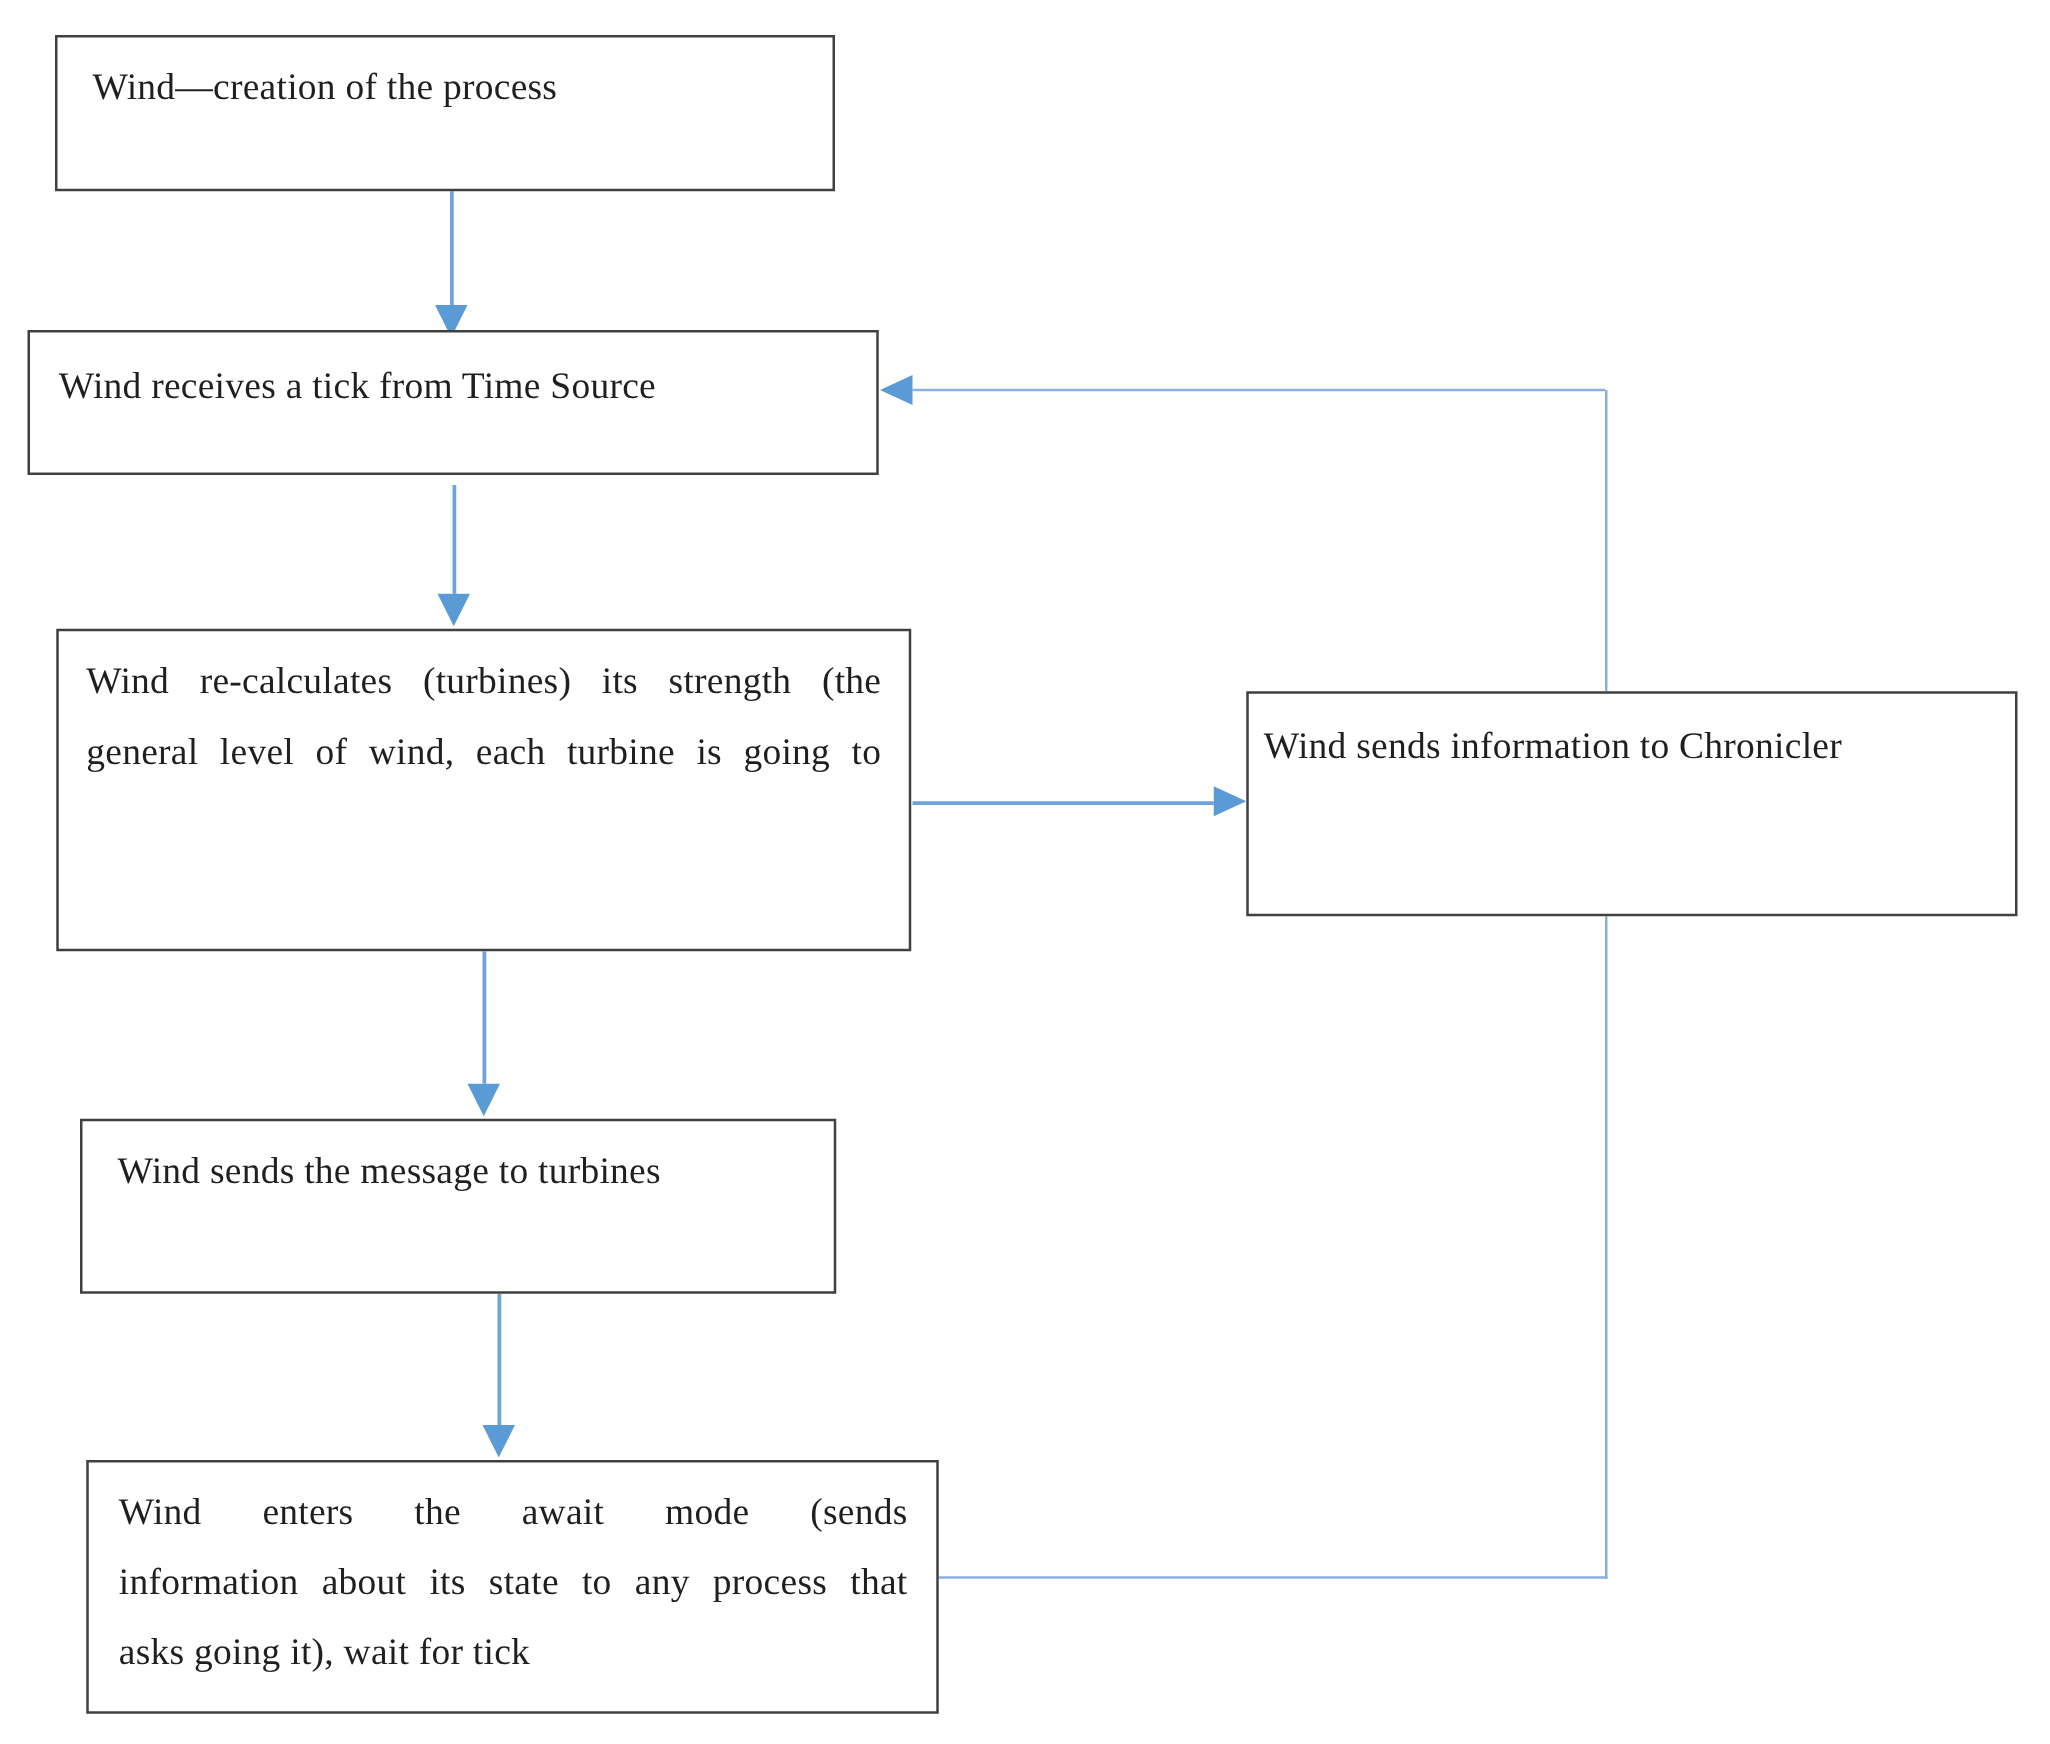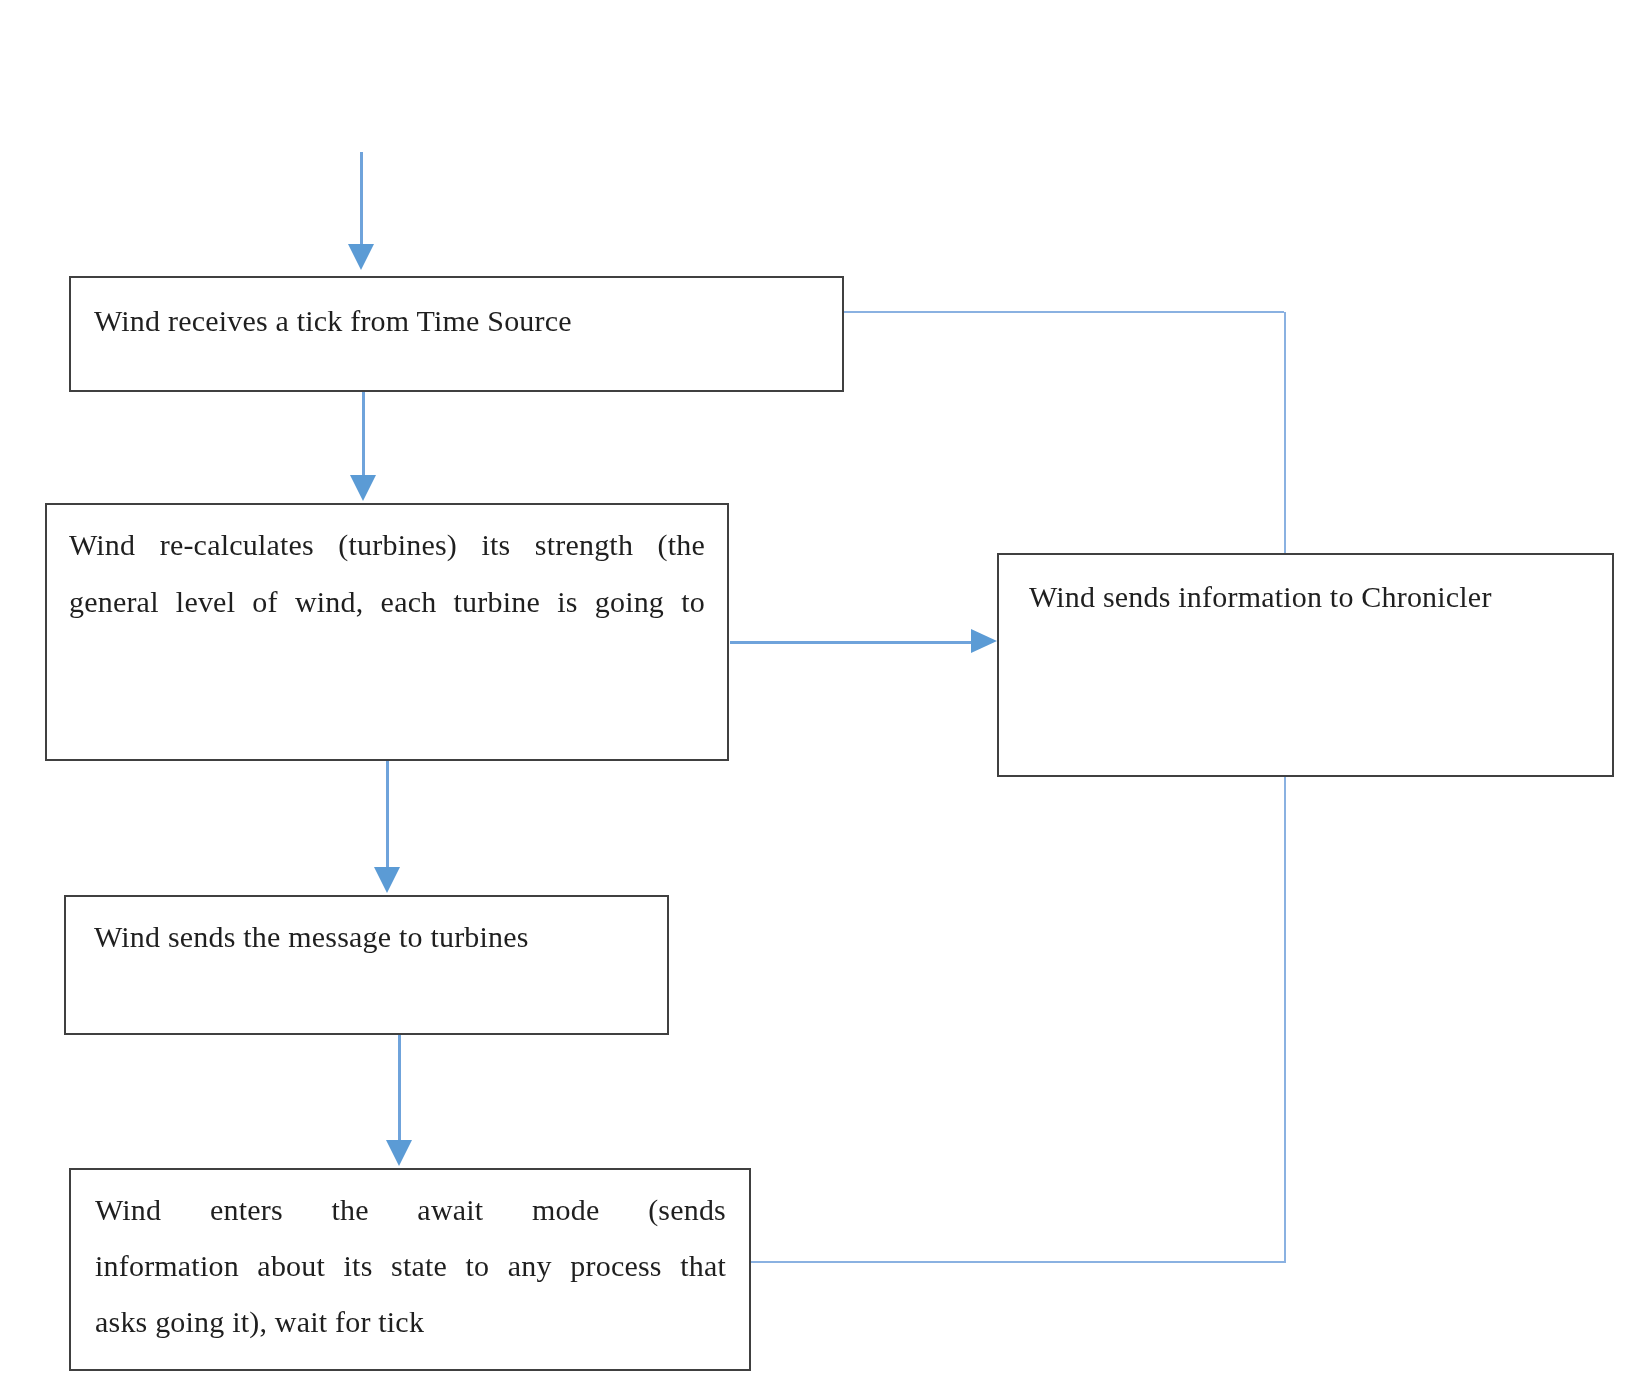--- a/index.html
+++ b/index.html
@@ -28,23 +28,23 @@
     z-index: 2;
     font-size: 30px;
     line-height: 56px;
     letter-spacing: 0.2px;
   }
   .jline  { text-align: justify; text-align-last: justify; }
   .lline  { text-align: left; }
 
   
   .b-creation    { left: 44px;  top: 28px;   width: 624px; height: 125px; padding: 12px 22px 0 28px; }
-  .b-tick        { left: 22px;  top: 276px;  width: 775px; height: 116px; padding: 15px 22px 0 23px; margin-left: 47px; }
+  .b-tick        { left: 22px;  top: 264px;  width: 681px; height: 116px; padding: 15px 22px 0 23px; }
   .b-recalc      { left: 45px;  top: 503px;  width: 684px; height: 258px; padding: 11px 22px 0 22px; line-height: 57px; }
-  .b-chronicler  { left: 997px; top: 553px;  width: 617px; height: 224px; padding: 14px 20px 0 30px; }
+  .b-chronicler  { left: 997px; top: 553px;  width: 617px; height: 180px; padding: 14px 20px 0 12px; }
   .b-turbines    { left: 64px;  top: 895px;  width: 605px; height: 140px; padding: 12px 22px 0 28px; }
   .b-await       { left: 69px;  top: 1168px; width: 682px; height: 203px; padding: 12px 23px 0 24px; }
 
   
   .stem { position: absolute; z-index: 1; background: var(--arrow_stem); }
   .stem-v { width: 3px; }
   .stem-h { height: 3px; }
   .s1 { left: 360px; top: 152px;  height: 92px;  }
   .s2 { left: 362px; top: 388px;  height: 87px;  }
   .s3 { left: 386px; top: 761px;  height: 106px; }
@@ -96,20 +96,23 @@
   <div class="loop loop-vert"></div>
   <div class="loop loop-top"></div>
 
   <div class="head head-down h1"></div>
   <div class="head head-down h2"></div>
   <div class="head head-down h3"></div>
   <div class="head head-down h4"></div>
   <div class="head head-right h5"></div>
   <div class="head head-left h6"></div>
 
+  <div class="flow-box b-creation">
+    <div class="lline">Wind—creation of the process</div>
+  </div>
 
   <div class="flow-box b-tick">
     <div class="lline">Wind receives a tick from Time Source</div>
   </div>
 
   <div class="flow-box b-recalc">
     <div class="jline">Wind re-calculates (turbines) its strength (the</div>
     <div class="jline">general level of wind, each turbine is going to</div>
   </div>
 

